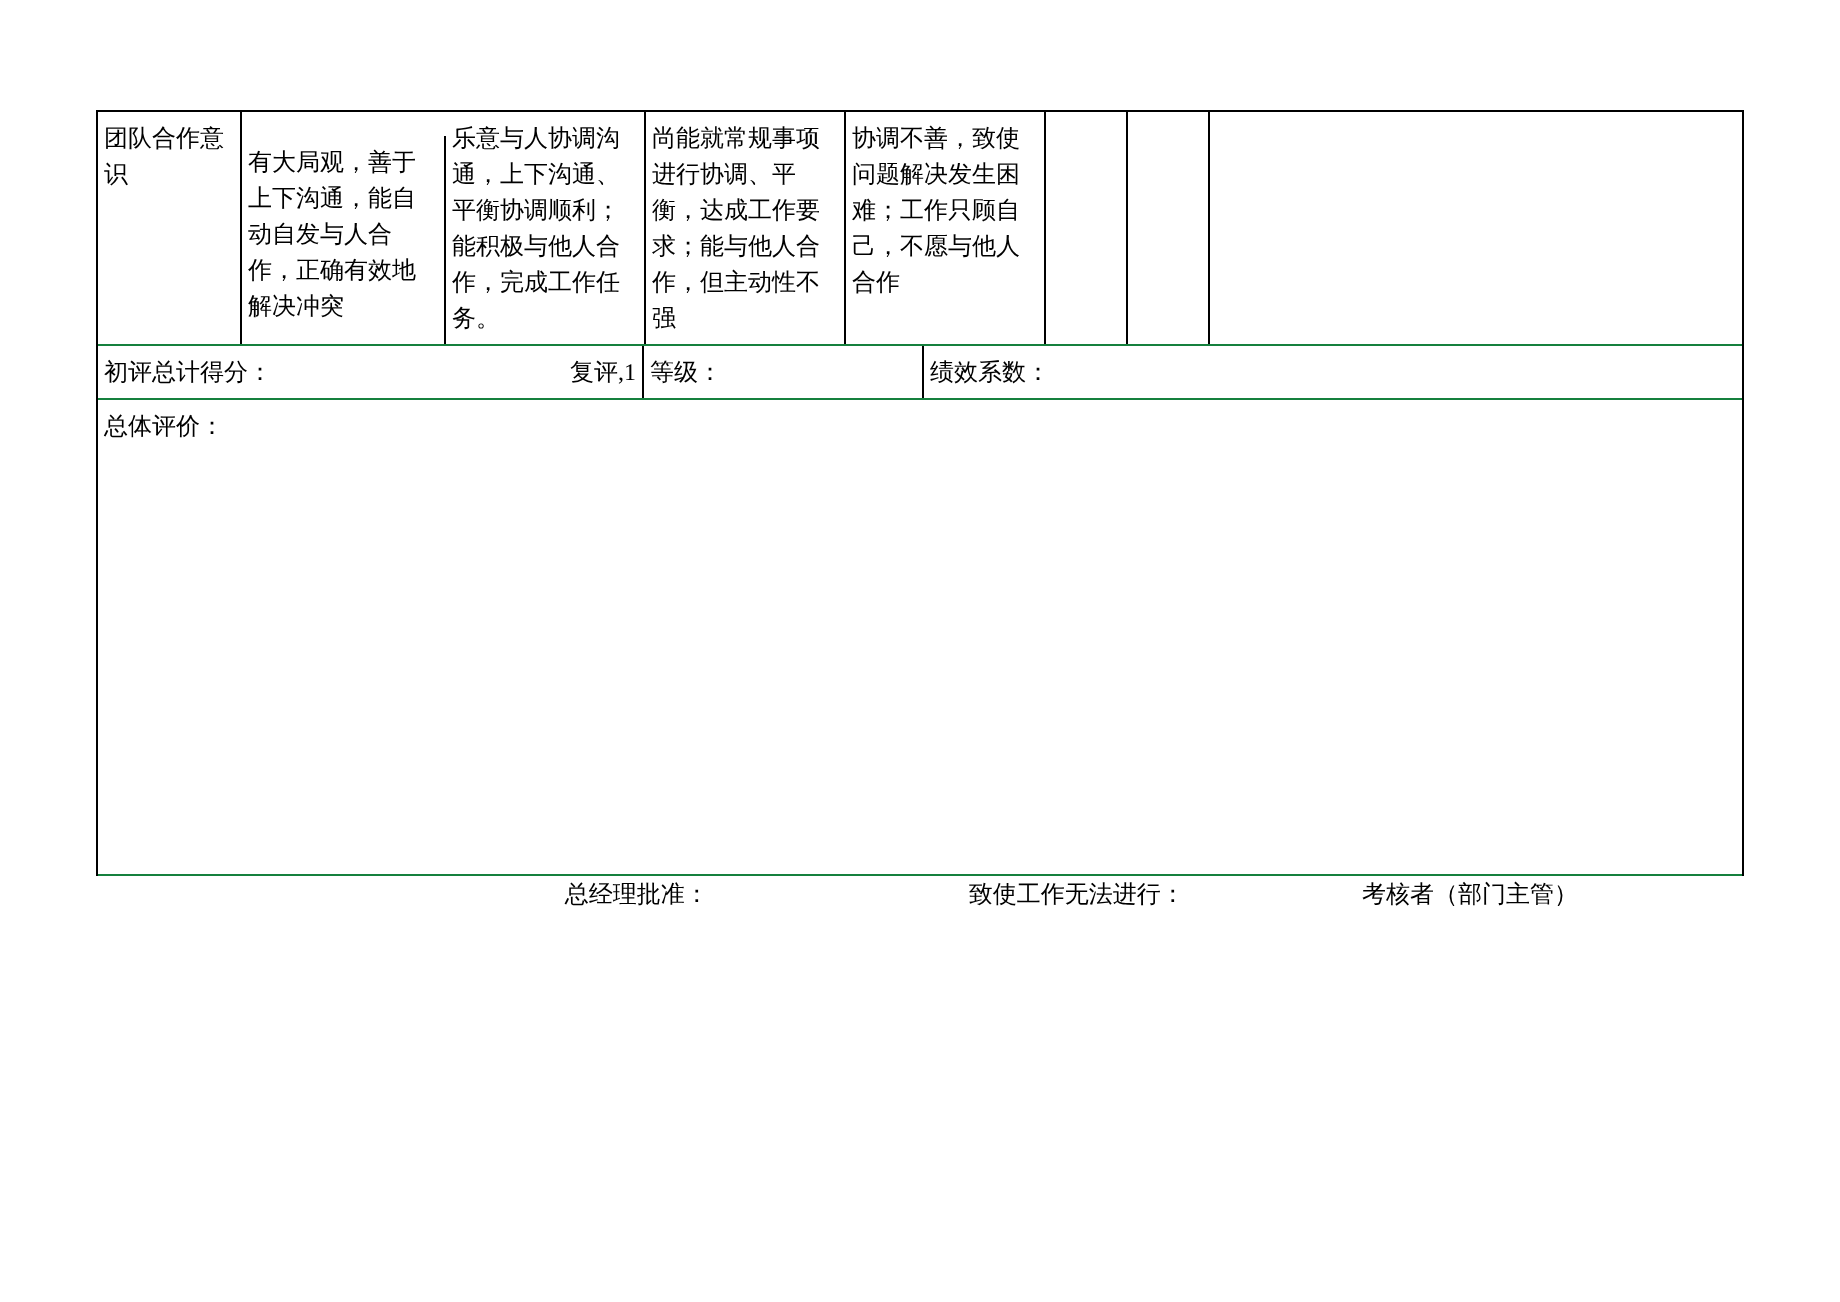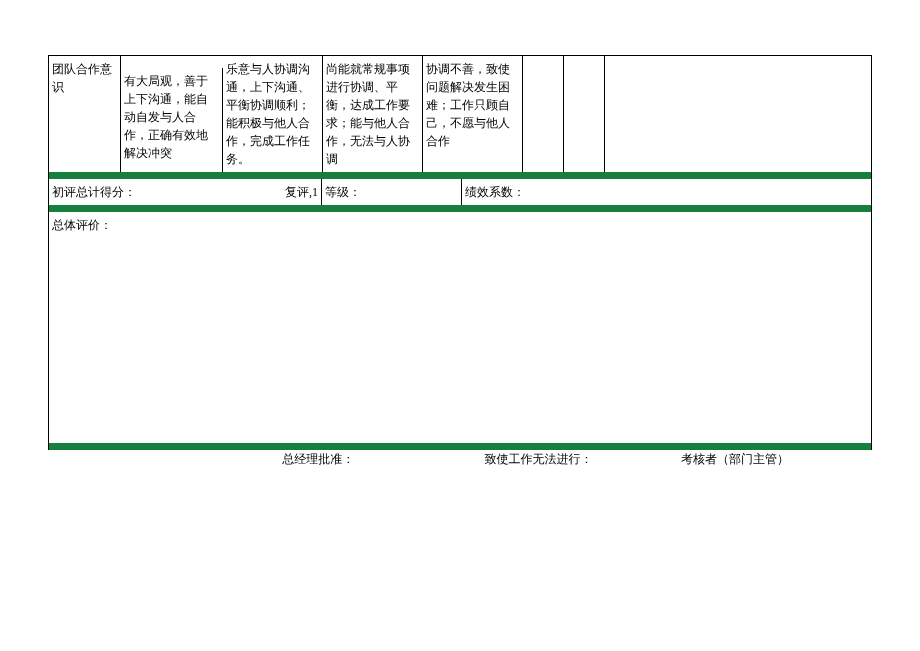--- a/index.html
+++ b/index.html
@@ -15,21 +15,21 @@
       width: 920px;
       color: #000;
       line-height: 1.5;
     }
     .outer {
       border: 1px solid #000;
       border-bottom: none;
     }
     .row {
       display: flex;
-      border-bottom: 7px solid #15803d;
+      border-bottom: 1px solid #15803d;
     }
     .cell {
       border-right: 1px solid #000;
       padding: 4px 3px;
       vertical-align: top;
     }
     .cell:last-child {
       border-right: none;
     }
     
@@ -72,21 +72,21 @@
   </style>
 </head>
 <body>
 
 <div class="outer">
 
   <div class="row c-rating1">
     <div class="cell c1">团队合作意识</div>
     <div class="cell c2">有大局观，善于上下沟通，能自动自发与人合作，正确有效地解决冲突</div>
     <div class="cell c3">乐意与人协调沟通，上下沟通、平衡协调顺利；能积极与他人合作，完成工作任务。</div>
-    <div class="cell c4">尚能就常规事项进行协调、平衡，达成工作要求；能与他人合作，无法与人协调</div>
+    <div class="cell c4">尚能就常规事项进行协调、平衡，达成工作要求；能与他人合作，但主动性不强</div>
     <div class="cell c5">协调不善，致使问题解决发生困难；工作只顾自己，不愿与他人合作</div>
     <div class="cell c6"></div>
     <div class="cell c8"></div>
     <div class="cell c9"></div>
   </div>
 
   <div class="row c-score">
     <div class="cell s1">
       <span>初评总计得分：</span>
       <span style="float:right">复评,1</span>

